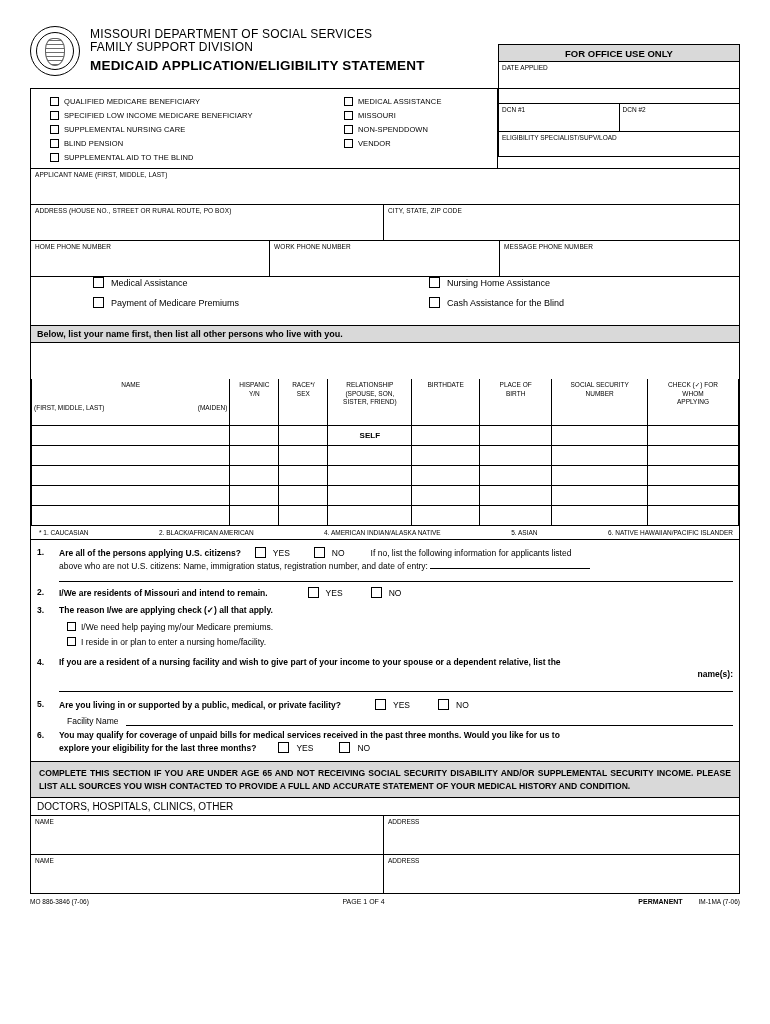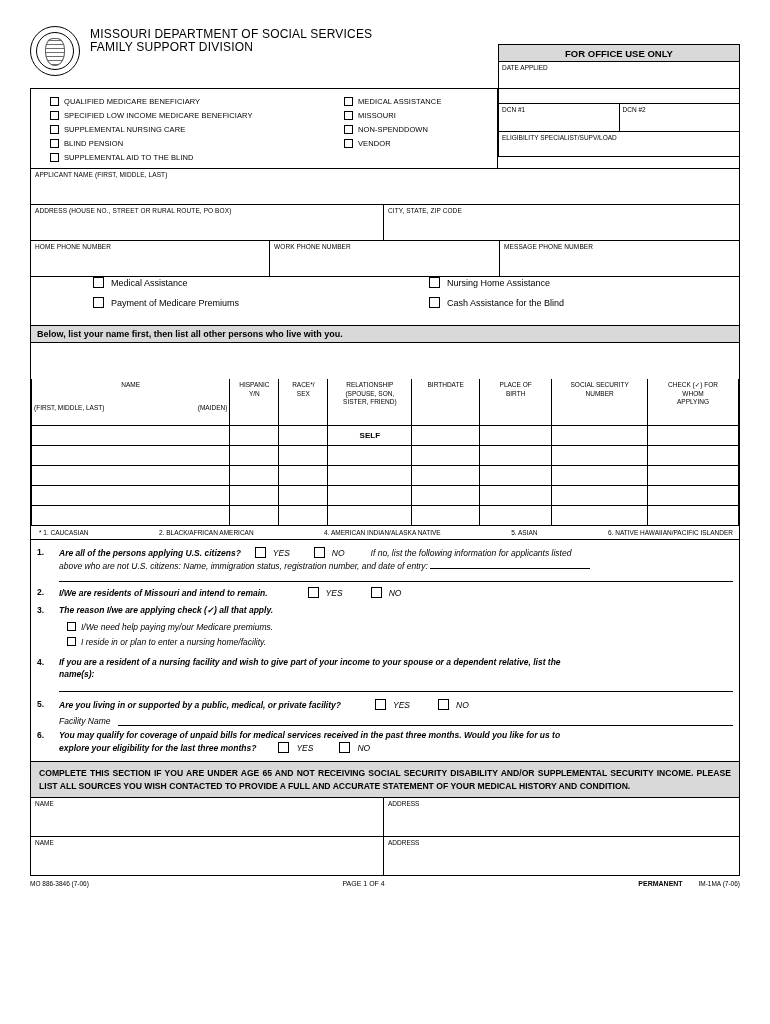--- a/index.html
+++ b/index.html
@@ -217,21 +217,21 @@
     padding: 3px 6px 3px 8px;
     border-bottom: 1px solid #000;
   }
 
   .q {
     display: flex;
     font-size: 8.5px;
     padding: 7px 6px 0 6px;
   }
   .q .num { width: 22px; font-weight: bold; flex: 0 0 auto; }
-  .q .body { flex: 1; font-style: italic; }
+  .q .body { flex: 1; }
   .q b { font-weight: bold; }
   .inline-chk {
     display: inline-flex;
     align-items: center;
     margin-left: 14px;
     vertical-align: middle;
   }
   .uline {
     display: inline-block;
     border-bottom: 1px solid #000;
@@ -281,20 +281,21 @@
 </head>
 <body>
 
 <div class="page">
 
   <div class="hdr">
     <div class="seal"></div>
     <div class="hdr-text">
       <div class="dept">MISSOURI DEPARTMENT OF SOCIAL SERVICES</div>
       <div class="dept">FAMILY SUPPORT DIVISION</div>
+      <div class="form-title">MEDICAID APPLICATION/ELIGIBILITY STATEMENT</div>
     </div>
   </div>
 
   <div class="office-box">
     <div class="office-title">FOR OFFICE USE ONLY</div>
     <div class="office-row">
       <span>DATE APPLIED</span>
     </div>
     <div class="office-row split">
       <div><span>DCN #1</span></div>
@@ -552,41 +553,41 @@
             <span>I reside in or plan to enter a nursing home/facility.</span>
           </div>
         </div>
       </div>
     </div>
 
     <div class="q" style="padding-top:8px;">
       <div class="num">4.</div>
       <div class="body">
         <b>If you are a resident of a nursing facility and wish to give part of your income to your spouse or a dependent relative, list the</b>
-        <div style="margin-top:2px;"><b>name(s):</b></div>
+        <div style="margin-top:2px;text-align:right;"><b>name(s):</b></div>
         <div style="border-bottom:1px solid #000; margin-top:12px;"></div>
       </div>
     </div>
 
     <div class="q" style="padding-top:7px;">
       <div class="num">5.</div>
       <div class="body">
         <div style="display:flex; align-items:flex-end;">
           <b>Are you living in or supported by a public, medical, or private facility?</b>
           <span class="inline-chk" style="margin-left:34px;">
             <span class="box lg"></span>
             <span>YES</span>
           </span>
           <span class="inline-chk" style="margin-left:28px;">
             <span class="box lg"></span>
             <span>NO</span>
           </span>
         </div>
         <div style="margin-top:6px; display:flex; align-items:flex-end;">
-          <span style="margin-left:0;">Facility Name</span>
+          <span style="margin-left:8px;">Facility Name</span>
           <span class="uline" style="flex:1; margin-left:8px;"></span>
         </div>
       </div>
     </div>
 
     <div class="q" style="padding-top:4px;">
       <div class="num">6.</div>
       <div class="body">
         <b>You may qualify for coverage of unpaid bills for medical services received in the past three months. Would you like for us to</b>
         <div style="display:flex; align-items:center; margin-top:2px;">
@@ -598,20 +599,21 @@
           <span class="inline-chk" style="margin-left:26px;">
             <span class="box lg"></span>
             <span>NO</span>
           </span>
         </div>
       </div>
     </div>
 
     <div class="gray-block">COMPLETE THIS SECTION IF YOU ARE UNDER AGE 65 AND NOT RECEIVING SOCIAL SECURITY DISABILITY AND/OR SUPPLEMENTAL SECURITY INCOME.  PLEASE LIST ALL SOURCES YOU WISH CONTACTED TO PROVIDE A FULL AND ACCURATE STATEMENT OF YOUR MEDICAL  HISTORY AND CONDITION.</div>
 
+    <div class="subhead">DOCTORS, HOSPITALS, CLINICS, OTHER</div>
 
     <div class="na-row">
       <div class="c name">
         <span>NAME</span>
       </div>
       <div class="c addr">
         <span>ADDRESS</span>
       </div>
     </div>
     <div class="na-row" style="border-bottom:none;">

